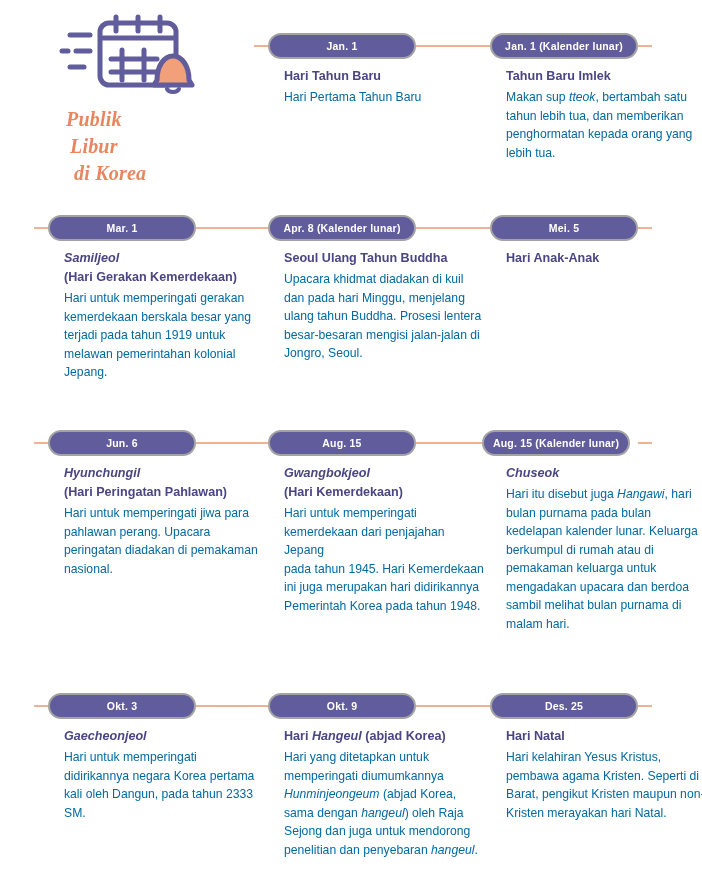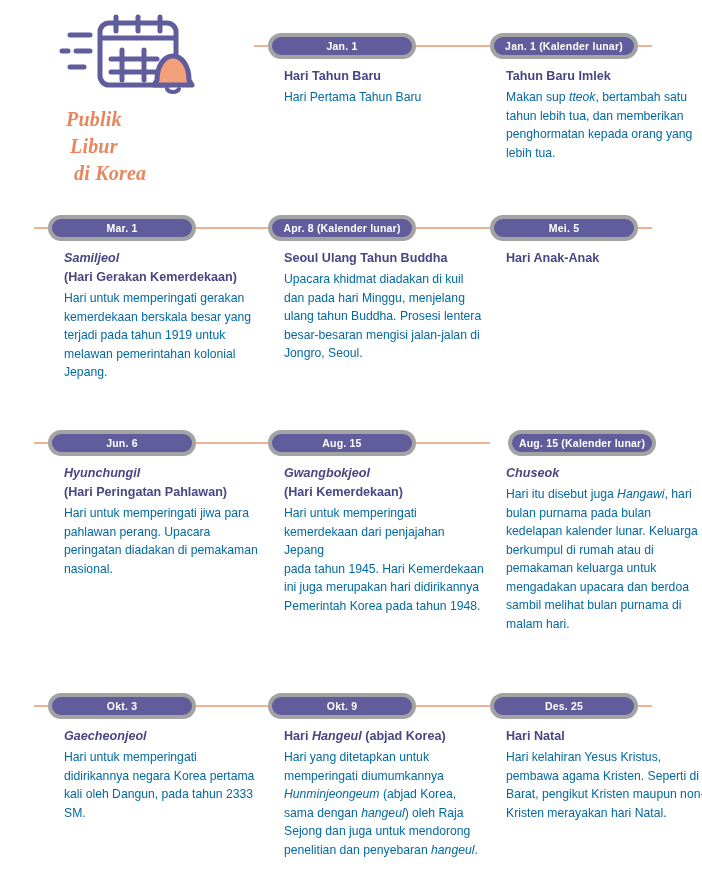--- a/index.html
+++ b/index.html
@@ -83,21 +83,21 @@
     top: 0;
     width: 148px;
     height: 26px;
   }
   .badge {
     position: relative;
     width: 148px;
     height: 26px;
     box-sizing: border-box;
     background: #615c9b;
-    border: 4px solid #a3a3a3;
+    border: 2px solid #a3a3a3;
     border-radius: 14px;
     color: #ffffff;
     font-size: 10.5px;
     font-weight: bold;
     letter-spacing: 0.2px;
     display: flex;
     align-items: center;
     justify-content: center;
     text-align: center;
     white-space: nowrap;
@@ -248,21 +248,21 @@
         </div>
         <div class="badge-wrap" style="left: 268px;">
           <div class="badge">Aug. 15</div>
         </div>
         <div class="cell" style="left: 268px; top: 0px;">
           <div class="entry">
             <p class="entry-title"><i>Gwangbokjeol</i><br>(Hari Kemerdekaan)</p>
             <p class="entry-body">Hari untuk memperingati kemerdekaan dari penjajahan Jepang<br>pada tahun 1945. Hari Kemerdekaan ini juga merupakan hari didirikannya Pemerintah Korea pada tahun 1948.</p>
           </div>
         </div>
-        <div class="badge-wrap" style="left: 508px;">
+        <div class="badge-wrap" style="left: 482px;">
           <div class="badge">Aug. 15 (Kalender lunar)</div>
         </div>
         <div class="cell" style="left: 490px; top: 0px;">
           <div class="entry">
             <p class="entry-title"><i>Chuseok</i></p>
             <p class="entry-body">Hari itu disebut juga <i>Hangawi</i>, hari bulan purnama pada bulan kedelapan kalender lunar. Keluarga berkumpul di rumah atau di pemakaman keluarga untuk mengadakan upacara dan berdoa sambil melihat bulan purnama di malam hari.</p>
           </div>
         </div>
       </div>
       <div class="row" style="top: 693px;">

